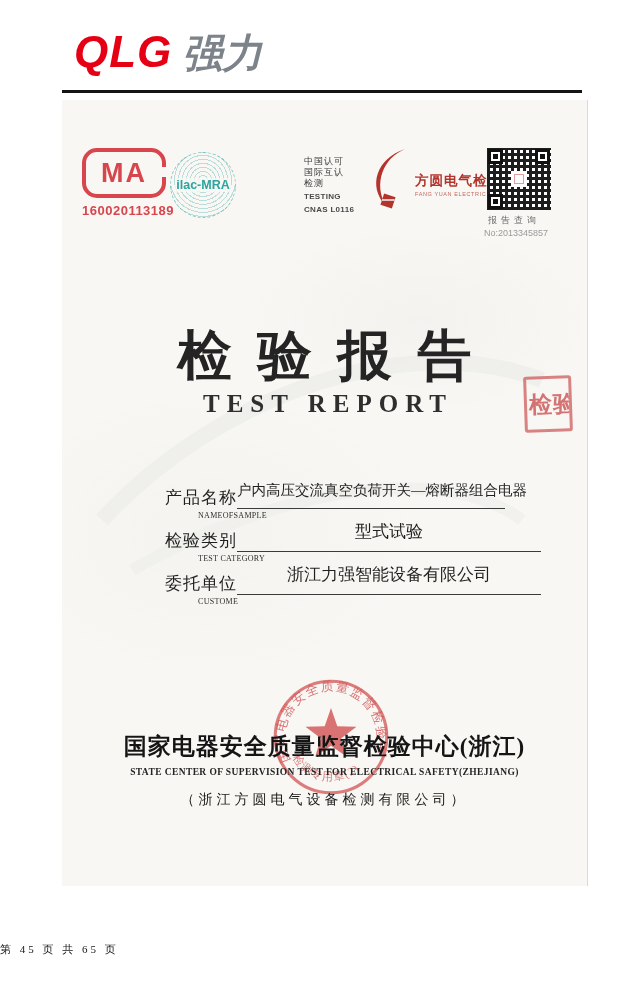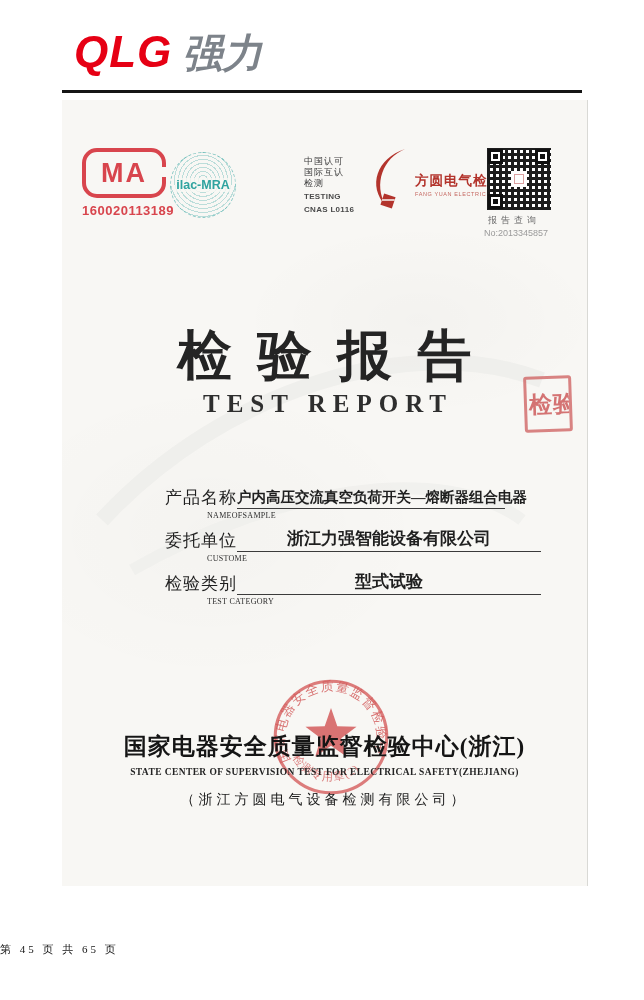--- a/index.html
+++ b/index.html
@@ -80,23 +80,23 @@
     display:flex; align-items:center; transform:rotate(-2deg); }
   .side-stamp span { font-size:23px; font-weight:700; color:rgba(206,92,92,.85);
     white-space:nowrap; margin-left:2px; letter-spacing:1px; }
 
   
   .form { position:absolute; left:103px; top:385px; width:376px; }
   .row { height:43px; position:relative; }
   .line { display:flex; align-items:flex-end; height:24px; }
   .lbl { font-size:17px; color:#1f1f1f; letter-spacing:1px; white-space:nowrap; }
   .val { border-bottom:1.5px solid #3b3b3b; text-align:center; font-size:17px; color:#1f1f1f;
-    flex:1; padding-bottom:1px; white-space:nowrap;font-weight:bold; }
+    flex:1; padding-bottom:8px; white-space:nowrap; }
   .row-1 .val { flex:none; width:268px; text-align:left; font-size:14.5px; letter-spacing:0; }
-  .sub { margin-left:10px; margin-top:2px; font-size:8px; color:#2e2e2e; letter-spacing:.3px;padding-left:32px; }
+  .sub { margin-left:1px; margin-top:2px; font-size:8px; color:#2e2e2e; letter-spacing:.3px;padding-left:32px; }
 
   
   .footer-block { position:absolute; left:0; top:575px; width:100%; height:170px; }
   .stamp-svg { position:absolute; left:50%; margin-left:-56px; top:0; }
   .center-zh { position:absolute; top:56px; width:100%; text-align:center;
     font-size:23px; font-weight:700; color:#151515; letter-spacing:1px; }
   .center-en { position:absolute; top:92px; width:100%; text-align:center;
     font-size:9.5px; font-weight:700; color:#242424; letter-spacing:.4px; }
   .company { position:absolute; top:116px; width:100%; text-align:center;
     font-size:14px; color:#1c1c1c; letter-spacing:4px; }
@@ -185,32 +185,32 @@
         <div class="line">
           <span class="lbl">产品名称</span>
           <span class="val">户内高压交流真空负荷开关—熔断器组合电器</span>
         </div>
         <div class="sub">NAMEOFSAMPLE</div>
       </div>
 
 
       <div class="row">
         <div class="line">
+          <span class="lbl">检验类别</span>
+          <span class="val">型式试验</span>
+        </div>
+        <div class="sub">TEST CATEGORY</div>
+      </div>
+
+      <div class="row">
+        <div class="line">
           <span class="lbl">委托单位</span>
           <span class="val">浙江力强智能设备有限公司</span>
         </div>
         <div class="sub">CUSTOME</div>
-      </div>
-
-      <div class="row">
-        <div class="line">
-          <span class="lbl">检验类别</span>
-          <span class="val">型式试验</span>
-        </div>
-        <div class="sub">TEST CATEGORY</div>
       </div>
     </div>
 
     <div class="footer-block">
       <svg class="stamp-svg" width="124" height="124" viewBox="0 0 120 120">
         <defs>
           <path id="ringPath" d="M21,82.5 A45,45 0 1 1 99,82.5"></path>
           <path id="bottomPath" d="M20.5,74.4 A42,42 0 0 0 99.5,74.4"></path>
         </defs>
         <circle cx="60" cy="60" r="54" fill="none" stroke="rgba(212,92,92,0.8)" stroke-width="3"></circle>

